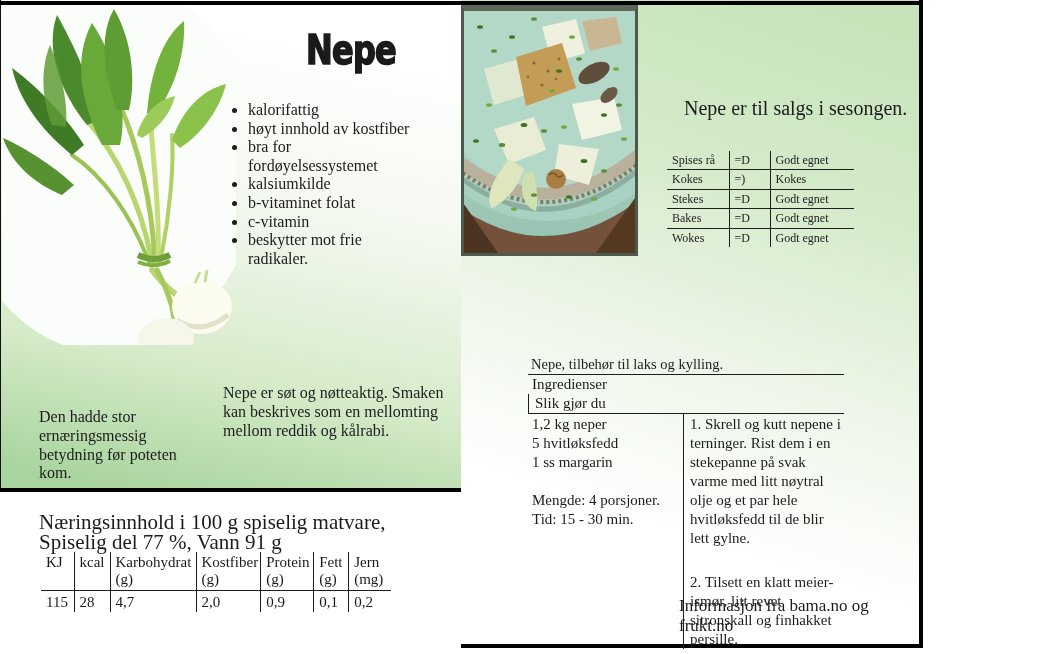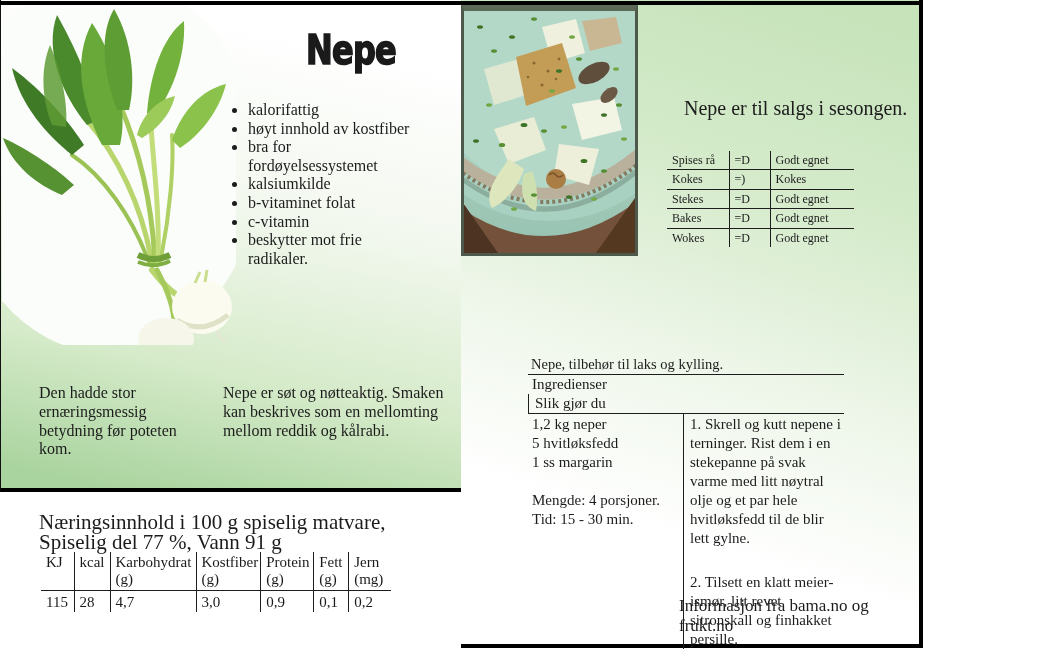--- a/index.html
+++ b/index.html
@@ -23,21 +23,21 @@
     position:absolute; left:288px; top:28px; width:124px;
     font-family:"DejaVu Sans","Liberation Sans",sans-serif;
     font-weight:bold; font-size:40px; line-height:44px; color:#1a1a1a;
     text-align:center; transform:scaleX(.8); transform-origin:center;
     -webkit-text-stroke:1.7px #1a1a1a; letter-spacing:-1px;
   }
   .benefits {
     position:absolute; left:228px; top:101px; width:186px;
     font-size:16px; line-height:18.6px; list-style:disc; padding-left:19px;
   }
-  .para1 { position:absolute; left:38px; top:384px; width:164px; font-size:16px; line-height:18.8px; }
+  .para1 { position:absolute; left:38px; top:408px; width:164px; font-size:16px; line-height:18.8px; }
   .para2 { position:absolute; left:222px; top:384px; width:222px; font-size:16px; line-height:18.8px; }
   .nutri-caption { position:absolute; left:38px; top:512px; font-size:21px; line-height:20px; }
   .nutri { position:absolute; left:40px; top:552px; border-collapse:collapse; font-size:15px; color:#1a1a1a; table-layout:fixed; }
   .nutri td { vertical-align:top; padding:0 2px 0 5px; line-height:17px;margin-left:29px; }
   .nutri tr.hdr td { border-bottom:1.5px solid #1d1d1d; padding-top:2px; padding-bottom:2px; }
   .nutri td + td { border-left:1px solid #1d1d1d; }
   .nutri tr.val td { line-height:19px; padding-top:2px; height:20px; }
 
   
   .right-page {
@@ -167,21 +167,21 @@
         </td>
         <td>
           <div>Jern</div>
               <div>(mg)</div>
         </td>
       </tr>
       <tr class="val">
         <td>115</td>
         <td>28</td>
         <td>4,7</td>
-        <td>3,0</td>
+        <td>2,0</td>
         <td>0,9</td>
         <td>0,1</td>
         <td>0,2</td>
       </tr>
     </tbody>
       </table>
   </div>
 
   <div class="right-page">
 

